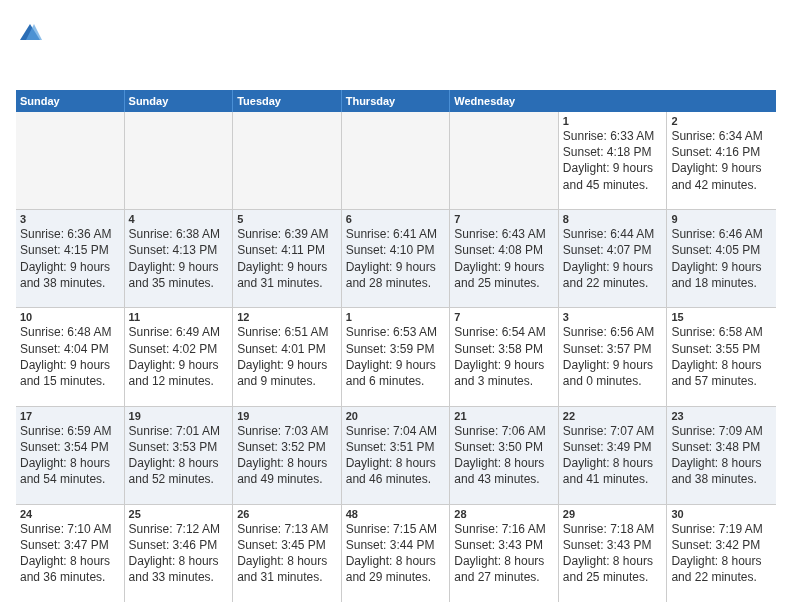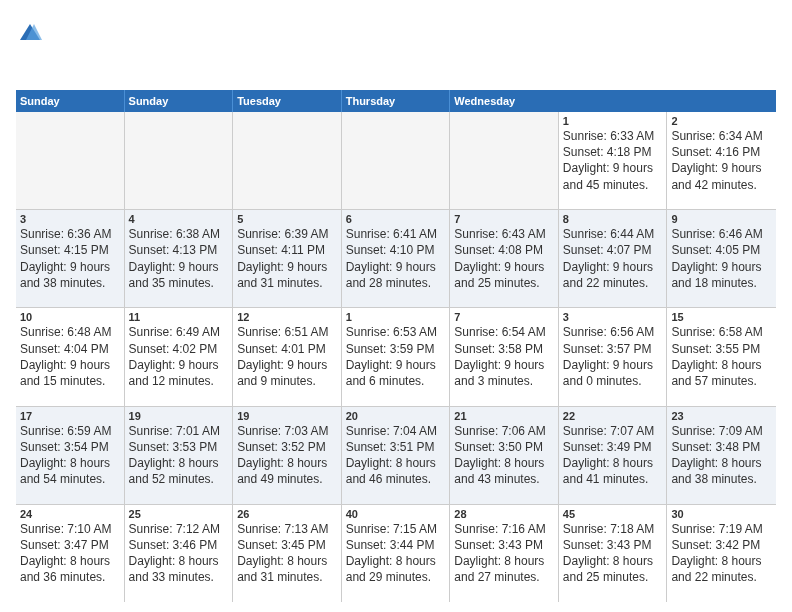--- a/index.html
+++ b/index.html
@@ -263,29 +263,29 @@
           </div>
           <div class="cal-cell">
             <span class="day-num">25</span>
             <div class="info">Sunrise: 7:12 AM<br>Sunset: 3:46 PM<br>Daylight: 8 hours<br>and 33 minutes.</div>
           </div>
           <div class="cal-cell">
             <span class="day-num">26</span>
             <div class="info">Sunrise: 7:13 AM<br>Sunset: 3:45 PM<br>Daylight: 8 hours<br>and 31 minutes.</div>
           </div>
           <div class="cal-cell">
-            <span class="day-num">40</span>
+            <span class="day-num">48</span>
             <div class="info">Sunrise: 7:15 AM<br>Sunset: 3:44 PM<br>Daylight: 8 hours<br>and 29 minutes.</div>
           </div>
           <div class="cal-cell">
             <span class="day-num">28</span>
             <div class="info">Sunrise: 7:16 AM<br>Sunset: 3:43 PM<br>Daylight: 8 hours<br>and 27 minutes.</div>
           </div>
           <div class="cal-cell">
-            <span class="day-num">45</span>
+            <span class="day-num">29</span>
             <div class="info">Sunrise: 7:18 AM<br>Sunset: 3:43 PM<br>Daylight: 8 hours<br>and 25 minutes.</div>
           </div>
           <div class="cal-cell">
             <span class="day-num">30</span>
             <div class="info">Sunrise: 7:19 AM<br>Sunset: 3:42 PM<br>Daylight: 8 hours<br>and 22 minutes.</div>
           </div>
         </div>
       </div>
   </div>
 </div>

